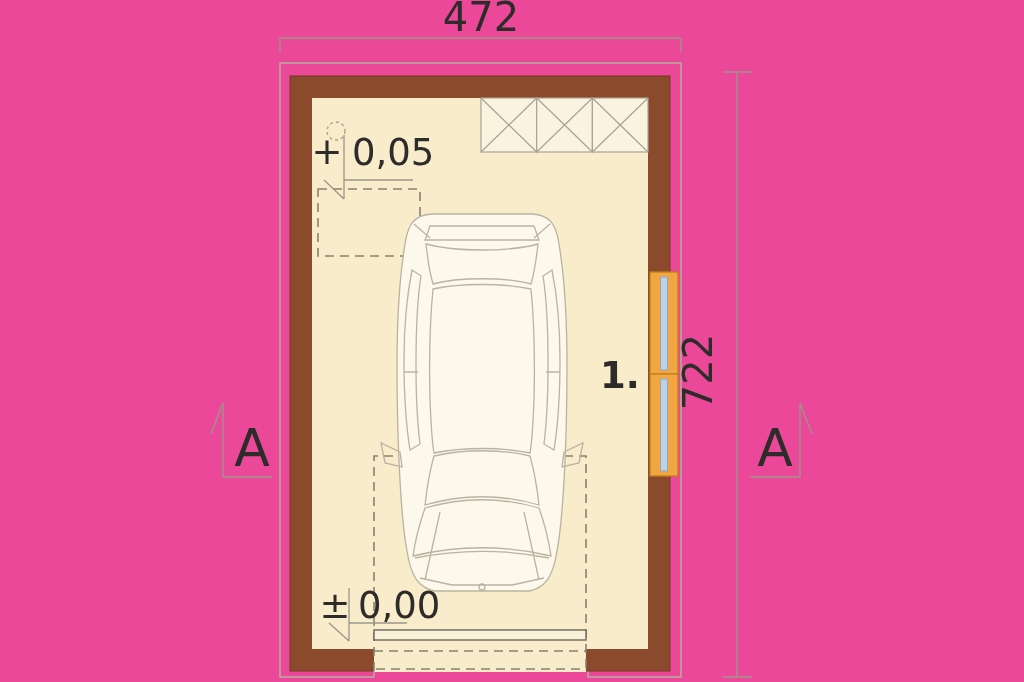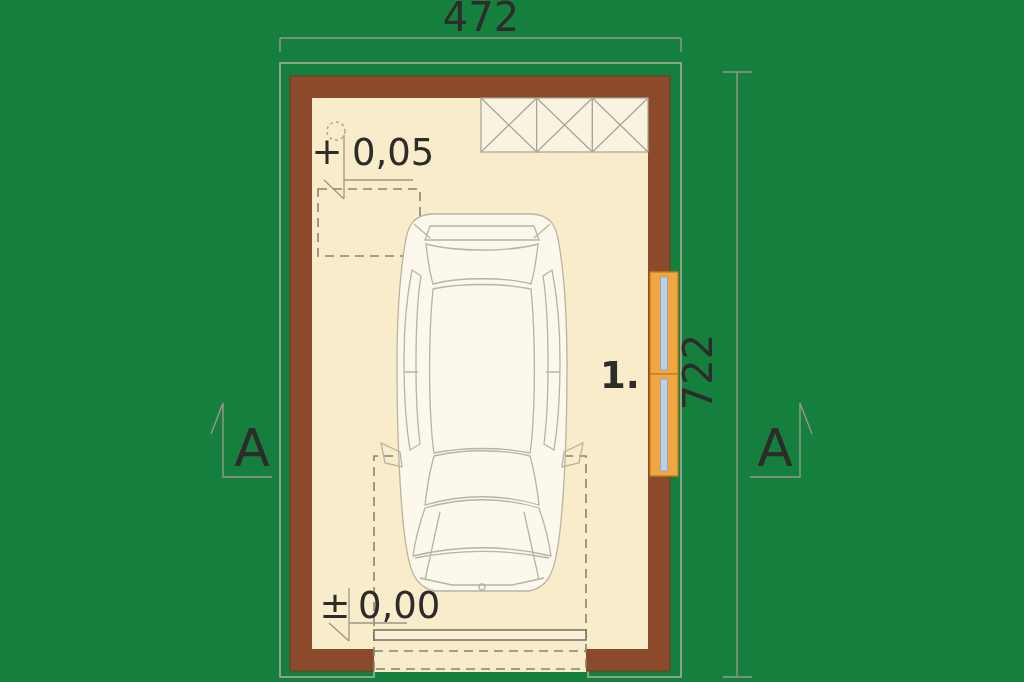--- a/index.html
+++ b/index.html
@@ -1,16 +1,16 @@
 <!DOCTYPE html>
 <html><head>
 <meta charset="utf-8">
 <style>
   html,body{margin:0;padding:0;background:#ffffff;}
-  #stage{position:relative;width:1024px;height:682px;background:#15803d;overflow:hidden;
+  #stage{position:relative;width:1024px;height:682px;background:#ec4899;overflow:hidden;
          font-family:"DejaVu Sans","Liberation Sans",sans-serif;}
   svg{position:absolute;left:0;top:0;}
   text{fill:#2e2c2a;font-family:"DejaVu Sans","Liberation Sans",sans-serif;}
   .dim-text{font-size:40px;}
   .level-text{font-size:37px;}
   .room-text{font-size:37px;font-weight:700;}
   .section-text{font-size:52px;font-weight:500;}
 </style>
 </head>
 <body>

